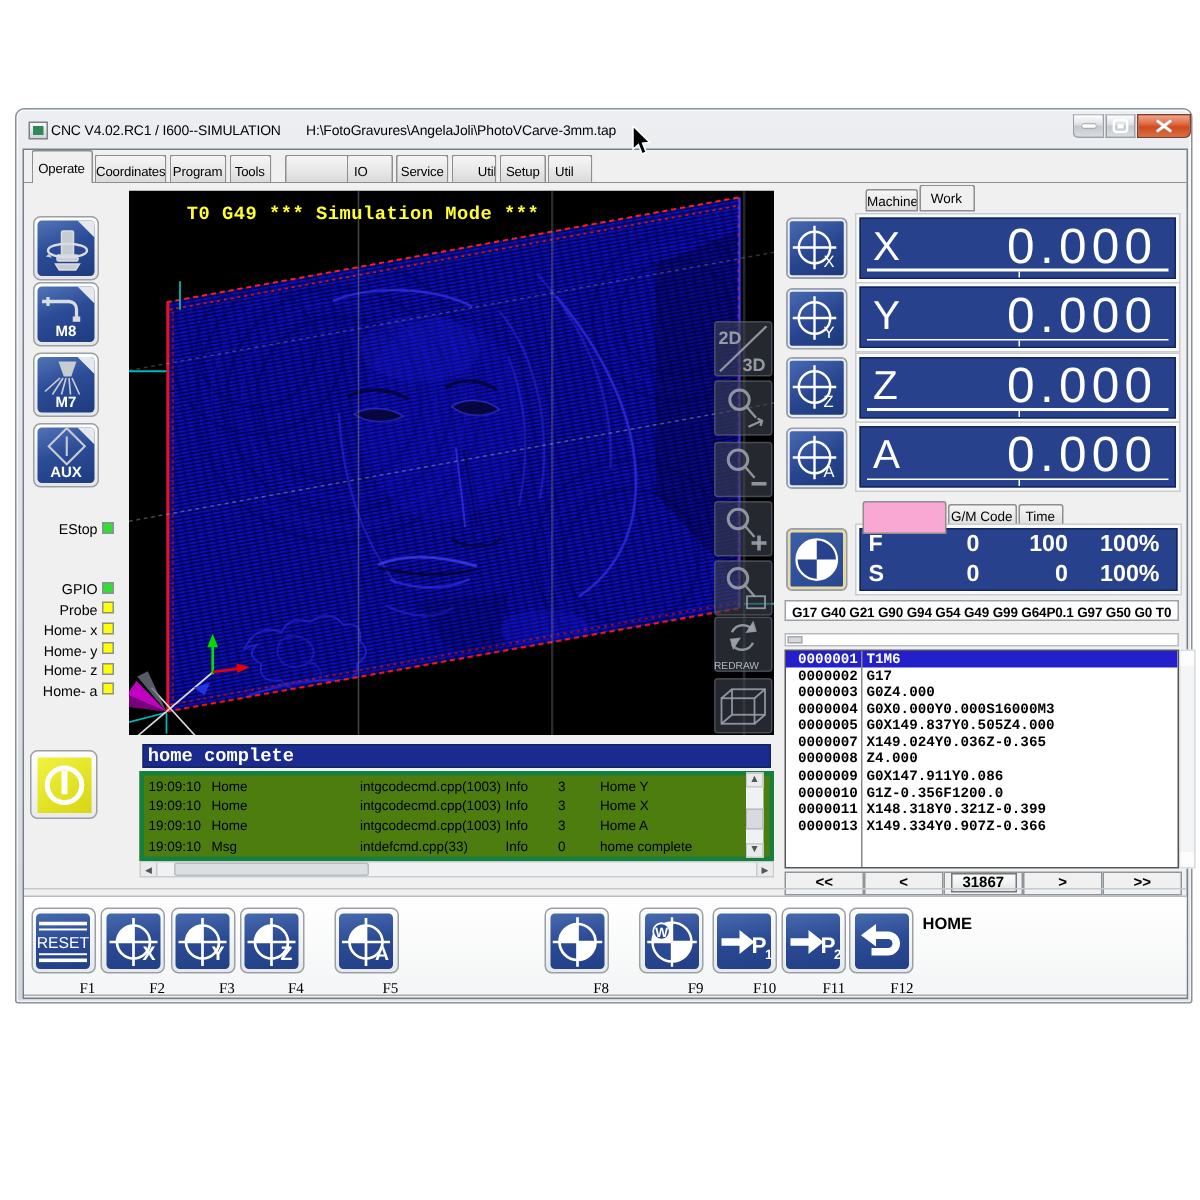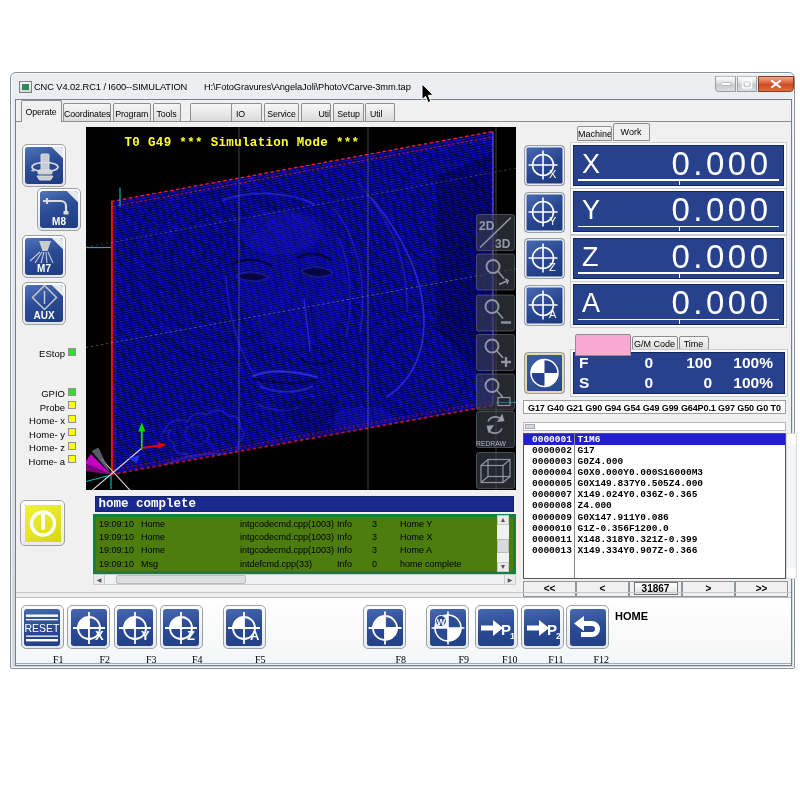--- a/index.html
+++ b/index.html
@@ -251,21 +251,21 @@
             <g stroke="#d9dde2" fill="#c7ccd2">
               <rect x="16" y="7" width="8" height="17" rx="1"></rect>
               <rect x="13" y="23" width="14" height="4" rx="1"></rect>
               <path d="M12 29 h16 l-2.5 4 h-11 z"></path>
               <ellipse cx="20" cy="20" rx="13" ry="4.5" fill="none" stroke-width="1.6"></ellipse>
               <path d="M8 22 l-2.5 2 l4 .8 z" stroke="none"></path>
             </g>
           </svg>
     </div>
       </div>
-    <div class="lbtn" style="top:88px;margin-left:15px;">
+    <div class="lbtn" style="top:88px;">
         <div class="in">
           <div class="lab">M8</div>
       <svg width="40" height="26" viewBox="0 0 40 26">
             <g stroke="#d9dde2" stroke-width="2.2" fill="none">
               <path d="M7 10 h14 a5 5 0 0 1 5 5 v6"></path>
               <path d="M7 7 v6"></path>
               <path d="M3 10 h4"></path>
               <rect x="23.5" y="20" width="5" height="3.5" fill="#d9dde2" stroke="none"></rect>
             </g>
           </svg>

